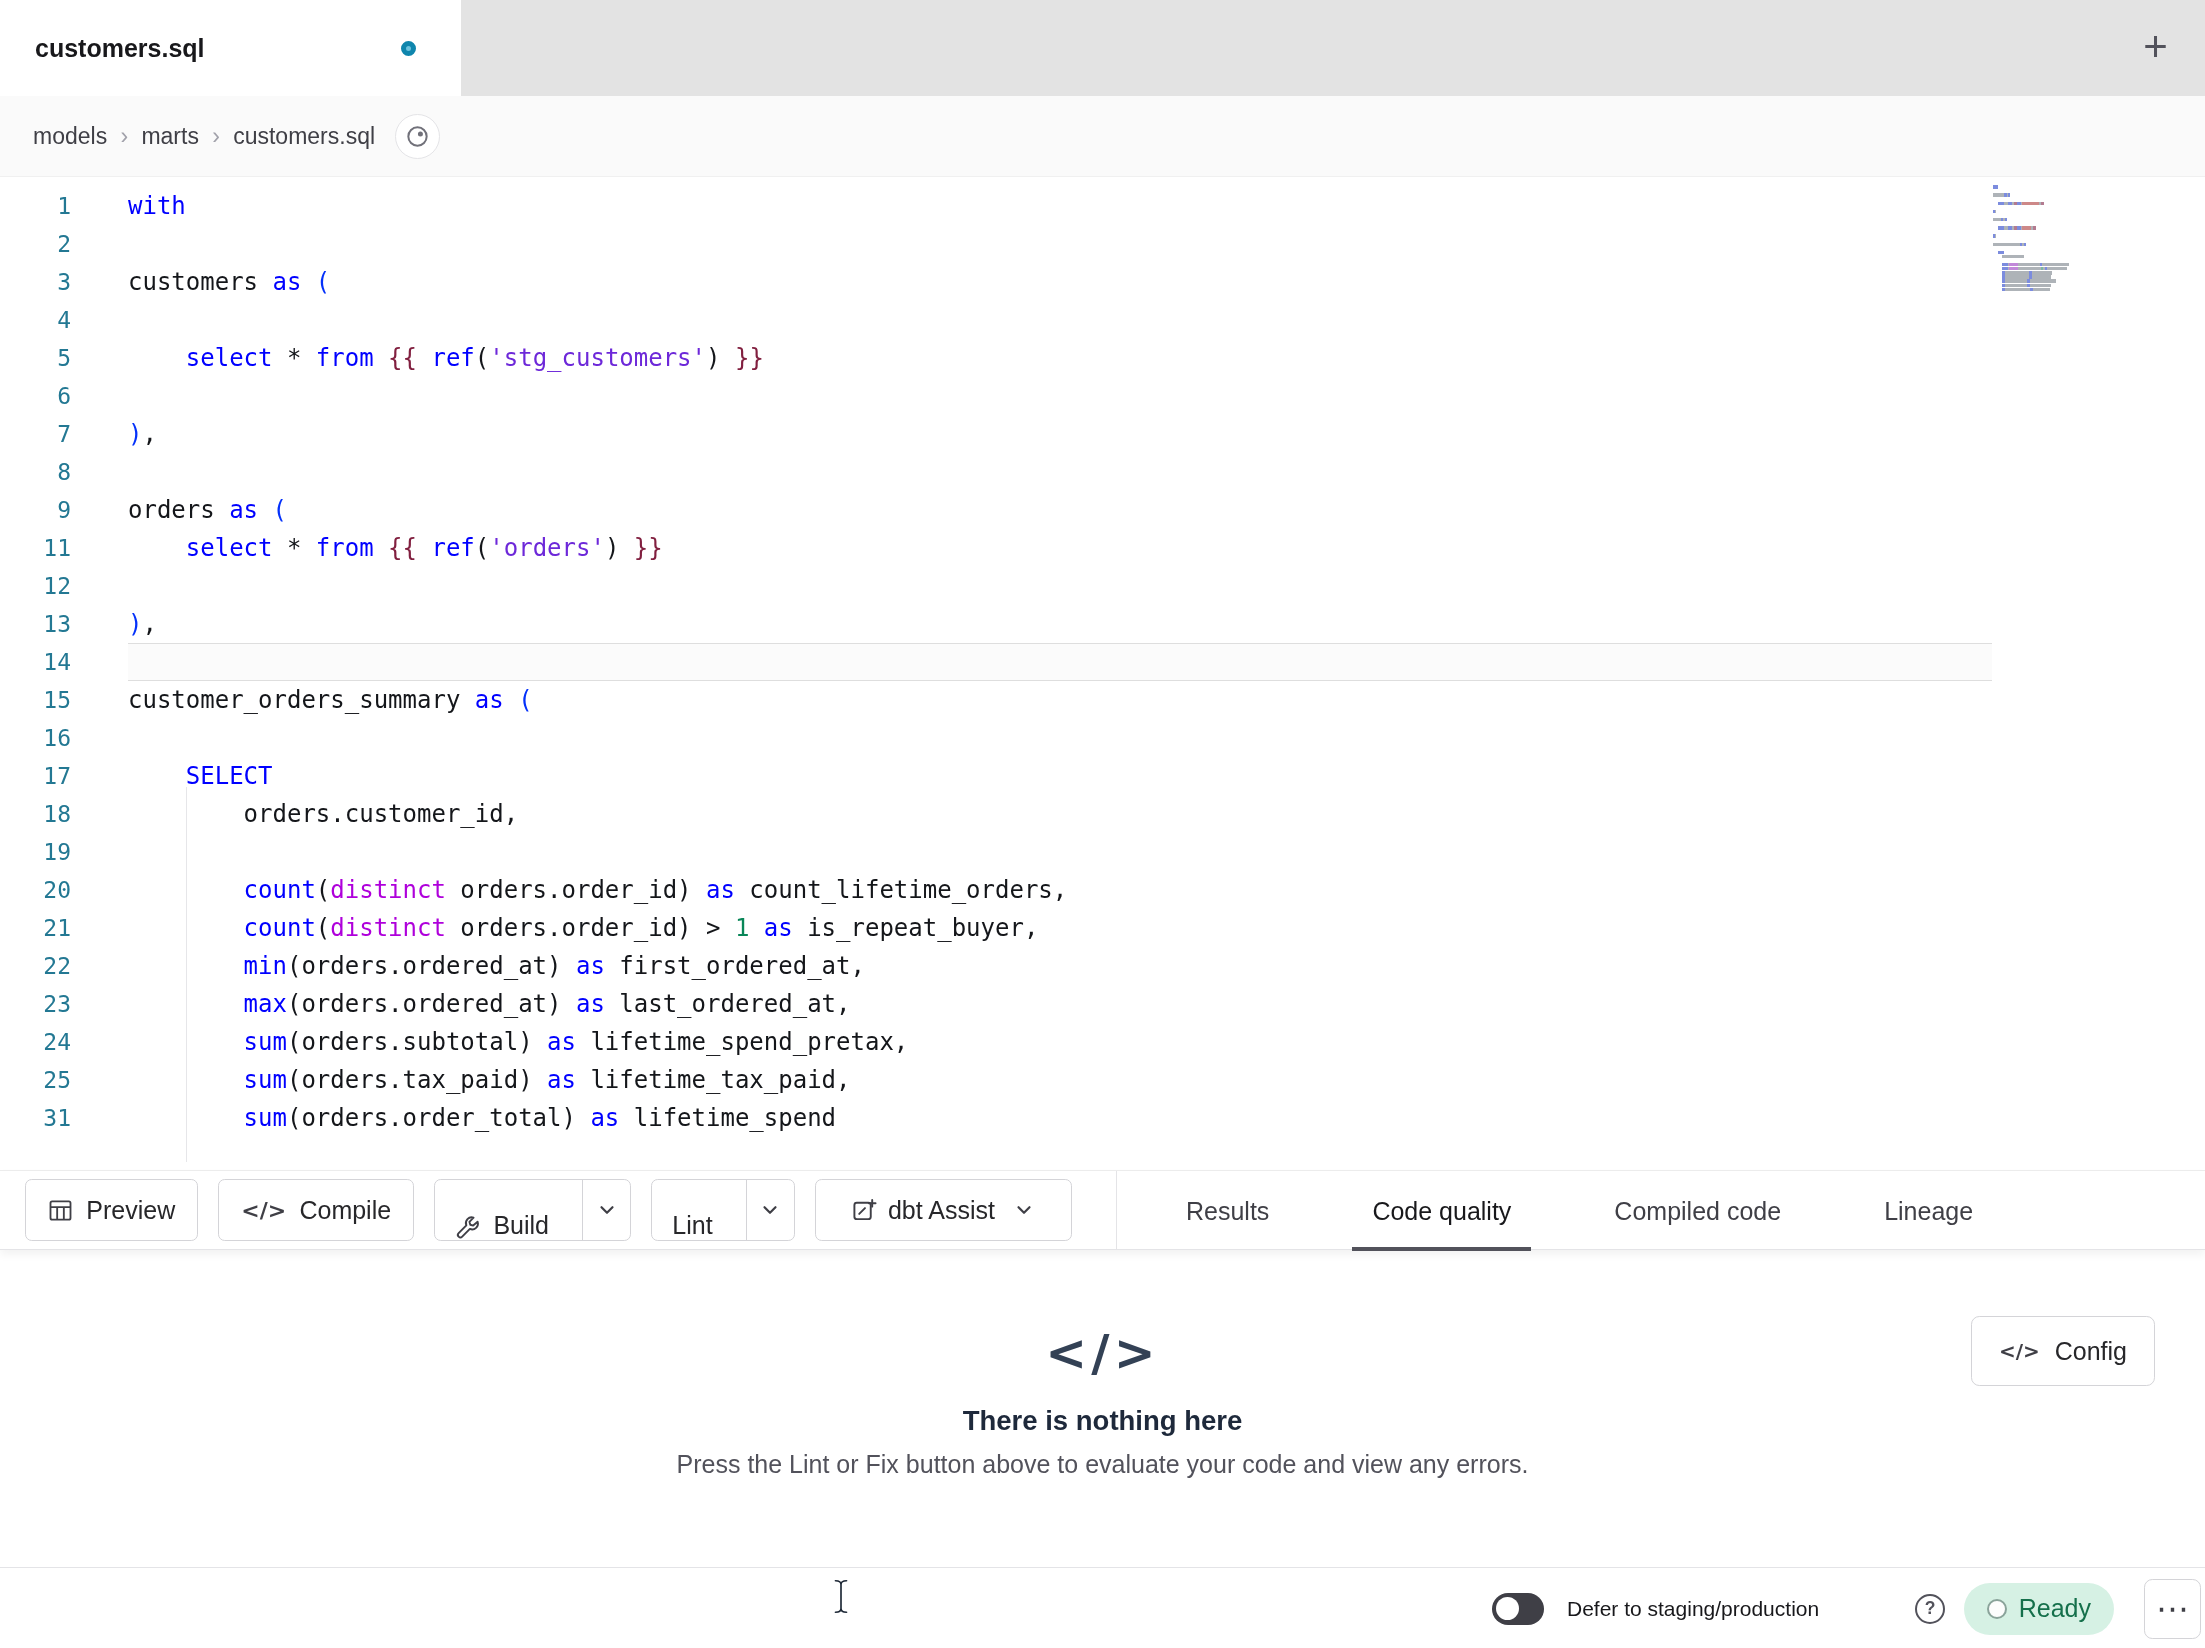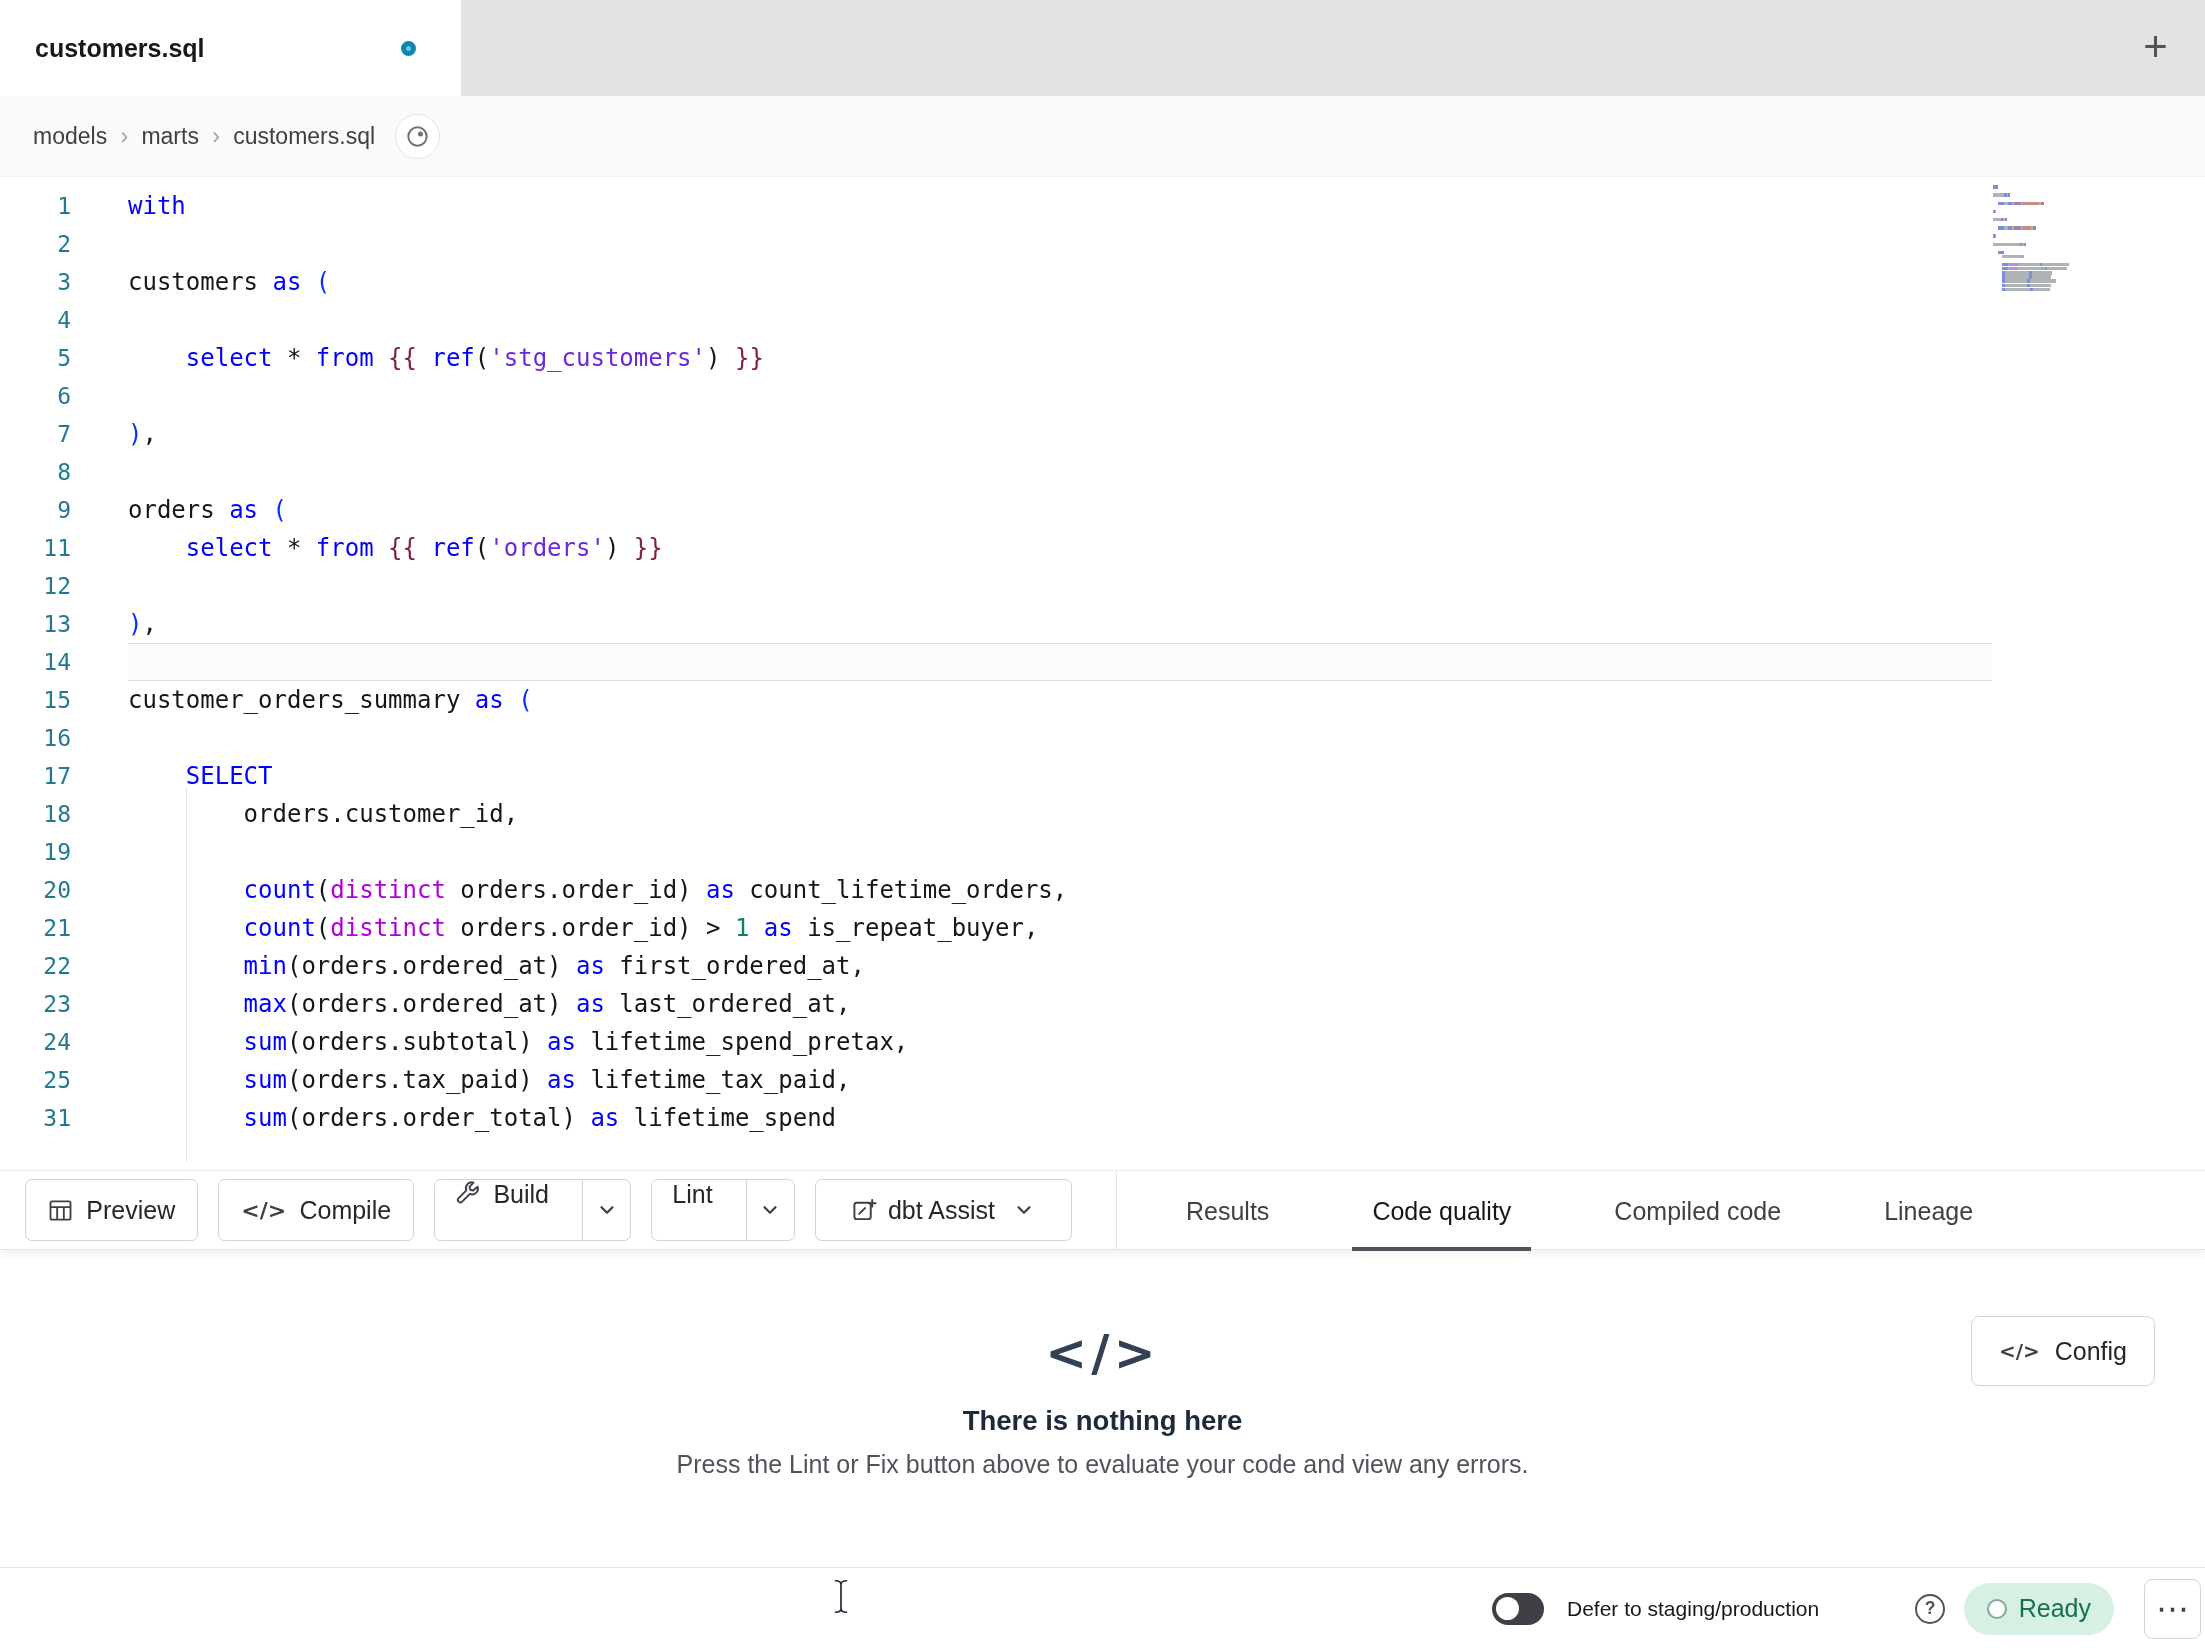--- a/index.html
+++ b/index.html
@@ -50,21 +50,21 @@
   .mini-seg{height:3.3px;flex:none;opacity:.8;}
 
   
   .toolbar{position:absolute;top:1170px;left:0;right:0;height:80px;background:#fff;z-index:5;
     border-top:0.8px solid #ececec;border-bottom:0.8px solid #e4e4e7;
     box-shadow:0 5px 8.3px rgba(0,0,0,0.05);display:flex;align-items:center;padding-left:25px;}
   .tb-button{height:62px;border:1.7px solid #d4d4d8;border-radius:6.7px;background:#fff;
     display:flex;align-items:center;padding:0 22px;font-size:25px;color:#27272a;gap:13.3px;
     margin-right:20px;cursor:pointer;}
   .tb-split{padding:0;overflow:hidden;}
-  .tb-main{display:flex;align-items:flex-start;gap:13.3px;height:100%;padding:0 20px;}
+  .tb-main{display:flex;align-items:flex-end;gap:13.3px;height:100%;padding:0 20px;}
   .tb-caret{height:100%;width:48px;border-left:1.7px solid #d4d4d8;display:flex;align-items:center;justify-content:center;}
   .code-glyph{font-weight:bold;font-size:22px;color:#3f3f46;font-family:"DejaVu Sans",sans-serif;}
   .tb-divider{position:absolute;left:1116px;top:0;bottom:0;width:0.8px;background:#e4e4e7;}
   .result-tabs{position:absolute;left:1166px;top:0;height:80px;display:flex;gap:63px;align-items:stretch;}
   .rtab{display:flex;align-items:center;font-size:25px;color:#3f3f46;padding:0 20px;position:relative;cursor:pointer;}
   .rtab.active{color:#18181b;}
   .rtab.active::after{content:"";position:absolute;left:0;right:0;bottom:0;height:4.2px;background:#52525b;}
 
   
   .results-panel{position:absolute;top:1251px;left:0;right:0;height:316px;background:#fff;z-index:1;}

